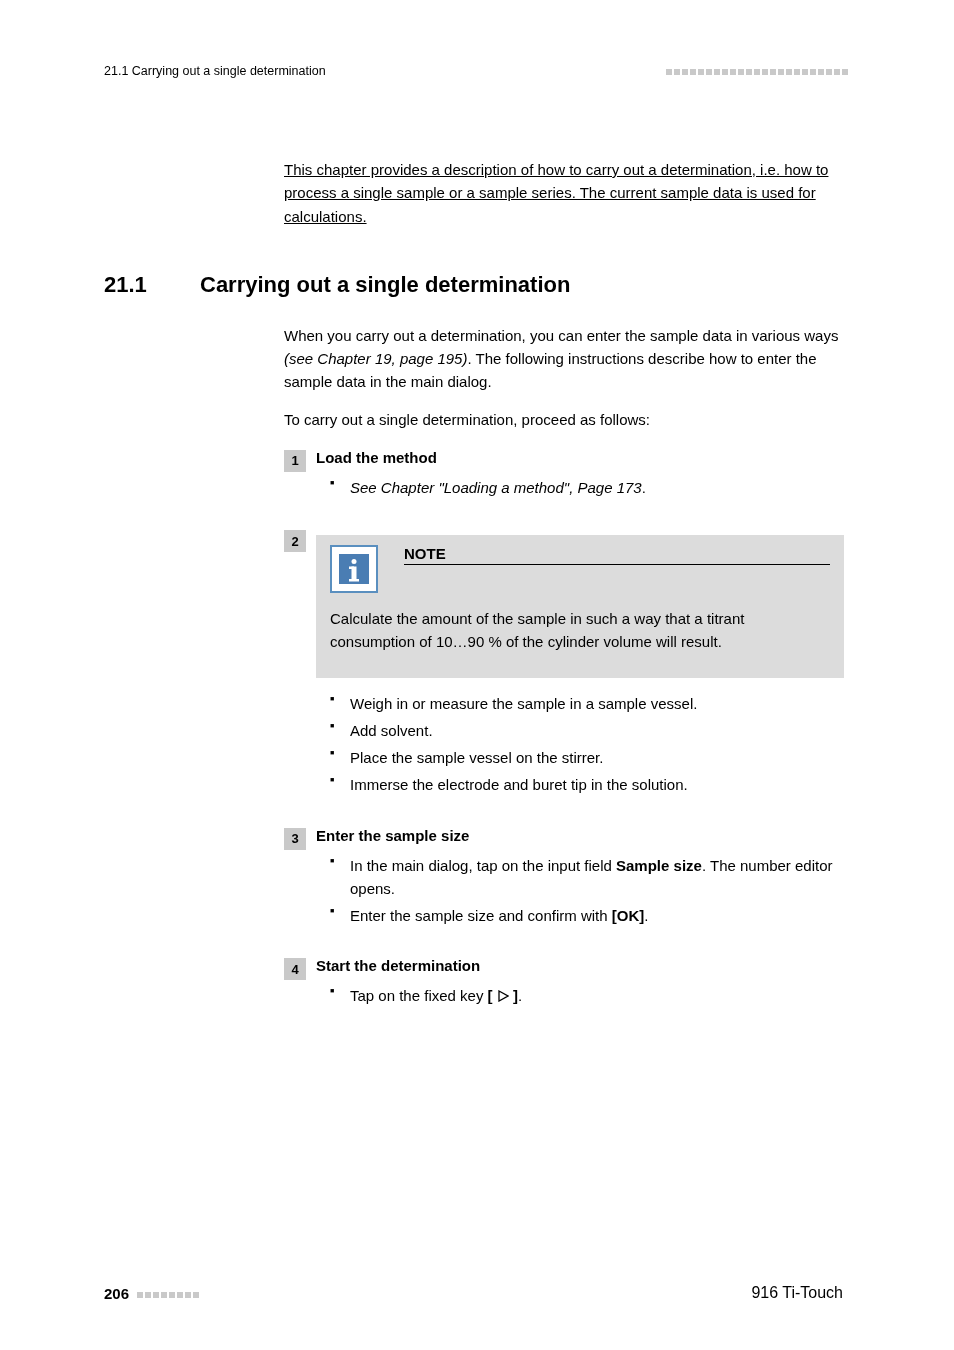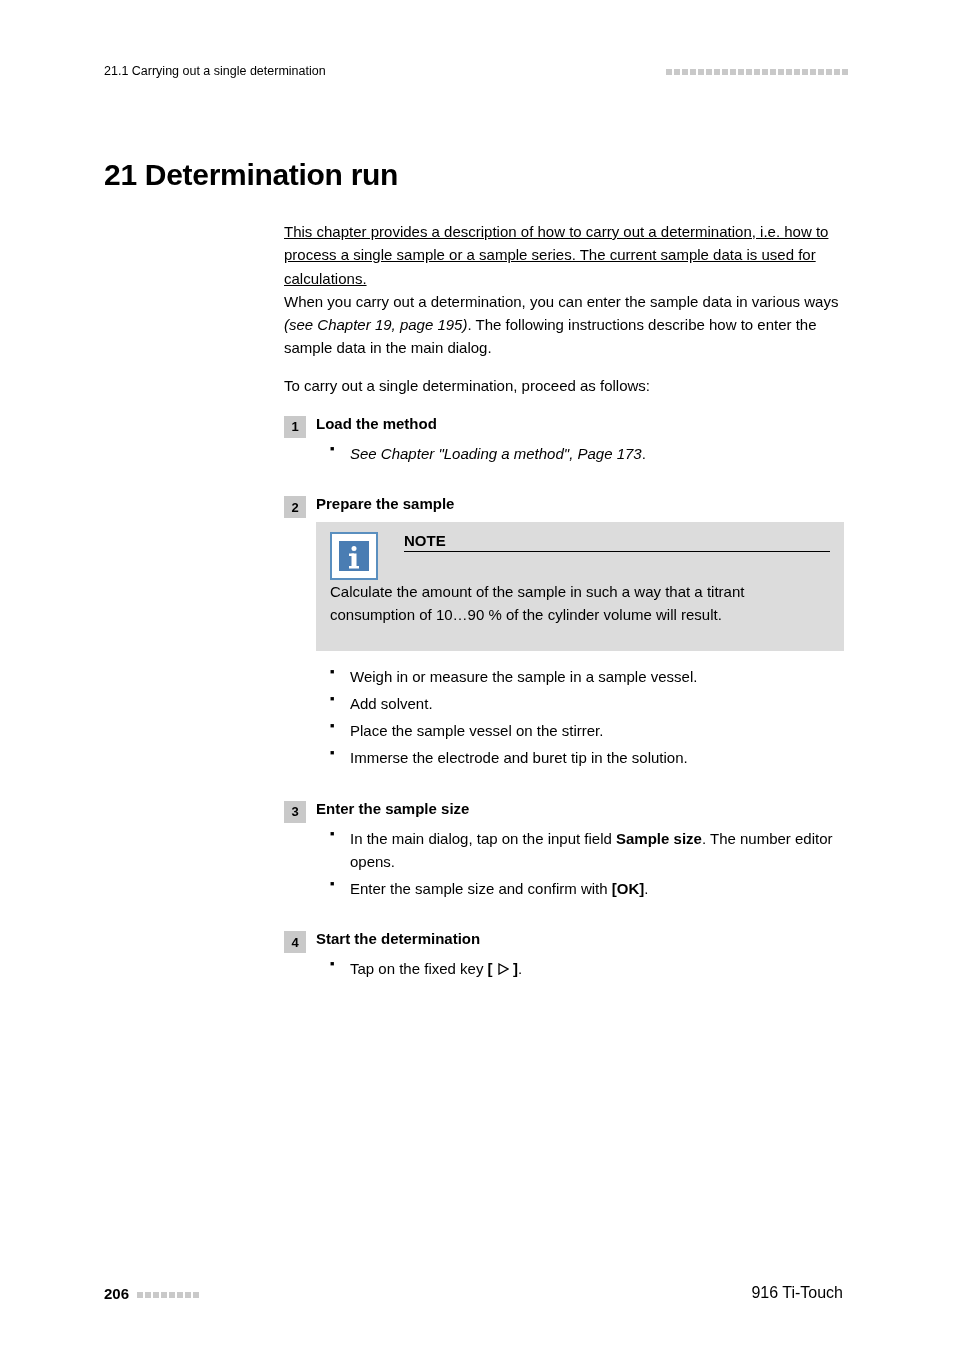--- a/index.html
+++ b/index.html
@@ -25,45 +25,48 @@
   .sub-bullets { list-style: none; padding-left: 20px; }
   .sub-bullets li { position: relative; font-size: 15px; line-height: 1.55; margin-bottom: 4px; padding-left: 14px; }
   .sub-bullets li::before { content: "■"; position:absolute; left:-6px; top:2px; font-size:7px; color:#000; }
   .note-box { background:#dcdcdc; padding: 10px 14px 24px 14px; margin: 6px 0 14px 0; display:flex; flex-direction:column; }
   .note-head-row { display:flex; align-items:flex-start; gap:26px; }
   .info-icon { width:48px; height:48px; background:#fff; border:2px solid #5a8fbf; display:flex; align-items:center; justify-content:center; flex:0 0 auto; }
   .info-icon svg { width:30px; height:30px; }
   .note-head-text { flex:1; }
   .note-label { font-size:15px; font-weight:700; margin-bottom:2px; }
   .note-rule { height:1px; background:#000; margin-bottom:10px; }
-  .note-text { font-size:15px; line-height:1.55; }
+  .note-text { font-size:15px; line-height:1.55; margin-top: 14px; }
   .bold { font-weight:700; }
   .play-glyph svg { width:12px; height:12px; vertical-align: -1px; }
   .footer { position:absolute; bottom: 48px; left:104px; right:111px; display:flex; justify-content:space-between; align-items:center; }
   .footer-left { display:flex; align-items:center; gap:8px; }
   .page-num { font-size:15px; font-weight:700; }
   .footer-dashes span { display:inline-block; width:6px; height:6px; background:#c9c9c9; margin-right:2px; }
   .footer-right { font-size:16px; }
 </style>
 </head>
 <body>
 
 <div class="page">
 
   <div class="runhead">
     <div class="runhead-left">21.1 Carrying out a single determination</div>
     <div class="dashes"><span></span><span></span><span></span><span></span><span></span><span></span><span></span><span></span><span></span><span></span><span></span><span></span><span></span><span></span><span></span><span></span><span></span><span></span><span></span><span></span><span></span><span></span><span></span></div>
   </div>
 
-  <h1 class="h1">21 Determination run</h1>
 
   <div class="intro-block">
     <p>This chapter provides a description of how to carry out a determination, i.e. how to process a single sample or a sample series. The current sample data is used for calculations.</p>
   </div>
 
+  <div class="h2-row">
+    <div class="h2-num">21.1</div>
+    <div class="h2-title">Carrying out a single determination</div>
+  </div>
 
   <div class="body-block">
     <p>
       <span>When you carry out a determination, you can enter the sample data in various ways </span><span class="ital">(see Chapter 19, page 195)</span><span>. The following instructions describe how to enter the sample data in the main dialog.</span>
     </p>
     <p>To carry out a single determination, proceed as follows:</p>
 
     <div class="steps">
 
       <div class="step">
@@ -72,21 +75,20 @@
           <div class="step-title">Load the method</div>
           <ul class="sub-bullets">
             <li><span class="ital">See Chapter "Loading a method", Page 173</span><span>.</span></li>
           </ul>
         </div>
       </div>
 
       <div class="step">
         <div class="step-badge">2</div>
         <div class="step-body">
-          <div class="step-title">Prepare the sample</div>
 
           <div class="note-box">
             <div class="note-head-row">
               <div class="info-icon">
                 <svg viewBox="0 0 24 24" fill="none">
                     <rect x="0" y="0" width="24" height="24" fill="#4a7db3"></rect>
                     <circle cx="12" cy="6" r="2" fill="#fff"></circle>
                     <rect x="10" y="10" width="4" height="10" fill="#fff"></rect>
                     <rect x="8" y="10" width="4" height="2" fill="#fff"></rect>
                     <rect x="8" y="20" width="8" height="2" fill="#fff"></rect>

